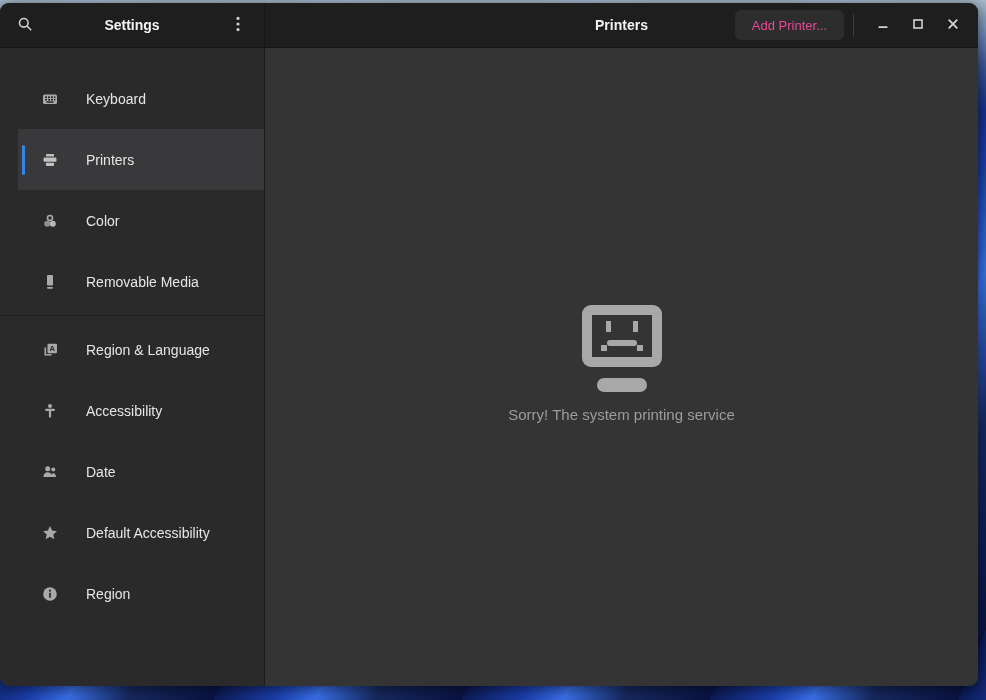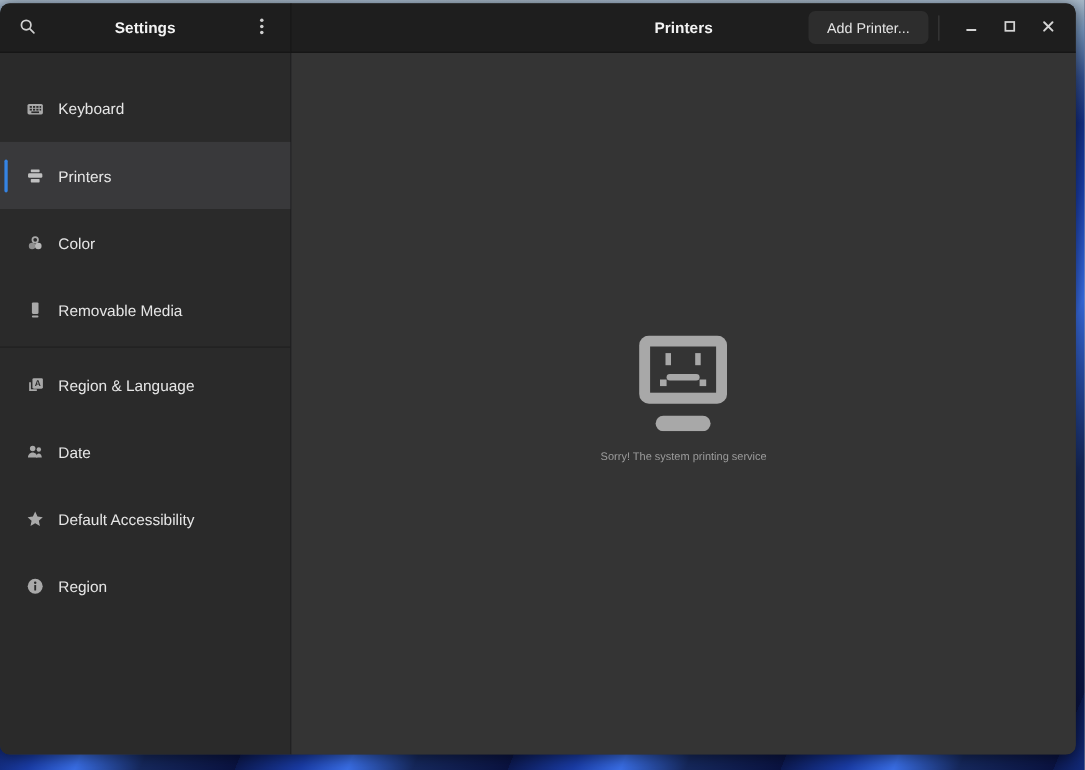--- a/index.html
+++ b/index.html
@@ -19,42 +19,42 @@
   
   .headerbar { height:45px; min-height:45px; display:flex; background:#1e1e1e; border-bottom:1px solid #141414; }
   .hb-left { width:265px; min-width:265px; position:relative; display:flex; align-items:center; border-right:1px solid #161616; }
   .hb-right { flex:1; position:relative; display:flex; align-items:center; }
   .hb-title { position:absolute; left:0; right:0; text-align:center; font-weight:bold; font-size:14px; color:#f3f3f3; pointer-events:none; }
   .icon-btn { width:32px; height:32px; display:flex; align-items:center; justify-content:center; border-radius:6px; z-index:1; cursor:default; background:transparent; border:none; padding:0; }
   .search-btn { margin-left:9px; }
   .kebab-btn { margin-left:auto; margin-right:10px; }
   .hb-controls { margin-left:auto; display:flex; align-items:center; padding-right:8px; z-index:1; }
   .add-printer-btn {
-    background:#2d2d2d; color:#e5e5e5; font-size:13px; height:30px; padding:0 17px;
+    background:#2d2d2d; color:#ec4899; font-size:13px; height:30px; padding:0 17px;
     border:none; border-radius:6px; font-family:inherit; white-space:nowrap;
   }
   .vsep { width:1px; height:23px; background:#3c3c3c; margin:0 11px 0 9px; }
   .win-btn { width:35px; height:35px; display:flex; align-items:center; justify-content:center; border-radius:50%; background:transparent; border:none; padding:0; }
   
   .body-row { flex:1; display:flex; overflow:hidden; }
   .sidebar { width:265px; min-width:265px; background:#2a2a2a; border-right:1px solid #1d1d1f; padding-top:20px; }
-  .side-item { height:61px; display:flex; align-items:center; padding:0 10px 0 24px; gap:13px; position:relative; color:#e6e6e6; font-size:14px; }
+  .side-item { height:61px; display:flex; align-items:center; padding:0 10px 0 24px; gap:28px; position:relative; color:#e6e6e6; font-size:14px;margin-left:18px; }
   .side-item.selected { background:#39393b; }
   .side-item.selected::before {
     content:""; position:absolute; left:4px; top:50%; transform:translateY(-50%);
     width:3px; height:30px; border-radius:2px; background:#3584e4;
   }
   .side-icon { width:16px; height:16px; flex:0 0 16px; display:flex; align-items:center; justify-content:center; }
   .side-icon svg { display:block; }
   .side-sep { height:1px; background:#1f1f1f; margin:3px 0; }
   .side-label { white-space:nowrap; }
   
   .main { flex:1; background:#343434; display:flex; align-items:center; justify-content:center; }
   .empty-state { display:flex; flex-direction:column; align-items:center; gap:9px; margin-top:-4px; }
-  .empty-text { font-size:10px; line-height:20px; color:#9c9c9c; text-align:center; }
+  .empty-text { font-size:15px; line-height:20px; color:#9c9c9c; text-align:center; }
 </style>
 </head>
 <body>
 
 <div class="window">
 
   <div class="headerbar">
 
     <div class="hb-left">
       <button class="icon-btn search-btn">
@@ -170,20 +170,30 @@
         <span class="side-icon">
           <svg width="16" height="16" viewBox="0 0 16 16">
               <path d="M2.5 5.5 v8 h7 v-1.6 h-5.4 v-6.4 z" fill="#a9a9a9"></path>
               <rect x="5.5" y="1.8" width="9.5" height="9.5" rx="1.3" fill="#a9a9a9"></rect>
               <text x="10.25" y="9.3" font-size="7.6" font-weight="bold" text-anchor="middle" fill="#2a2a2a" font-family="Liberation Sans, sans-serif">A</text>
             </svg>
         </span>
         <span class="side-label">Region &amp; Language</span>
       </div>
 
+      <div class="side-item">
+        <span class="side-icon">
+          <svg width="16" height="16" viewBox="0 0 16 16" fill="#a9a9a9">
+              <circle cx="8" cy="2.9" r="2"></circle>
+              <rect x="3" y="5.7" width="10" height="2.2" rx="1.1"></rect>
+              <rect x="6.9" y="5.7" width="2.2" height="9" rx="1.1"></rect>
+            </svg>
+        </span>
+        <span class="side-label">Accessibility</span>
+      </div>
 
       <div class="side-item">
         <span class="side-icon">
           <svg width="16" height="16" viewBox="0 0 16 16" fill="#a9a9a9">
               <circle cx="11.3" cy="5.6" r="2"></circle>
               <path d="M8.7 12.9 c0-2.1 1.2-3.7 2.6-3.7 1.5 0 2.7 1.6 2.7 3.7 z"></path>
               <circle cx="5.7" cy="4.7" r="2.5"></circle>
               <path d="M1.4 13 c0-2.7 1.9-4.7 4.3-4.7 2.4 0 4.3 2 4.3 4.7 z"></path>
             </svg>
         </span>

